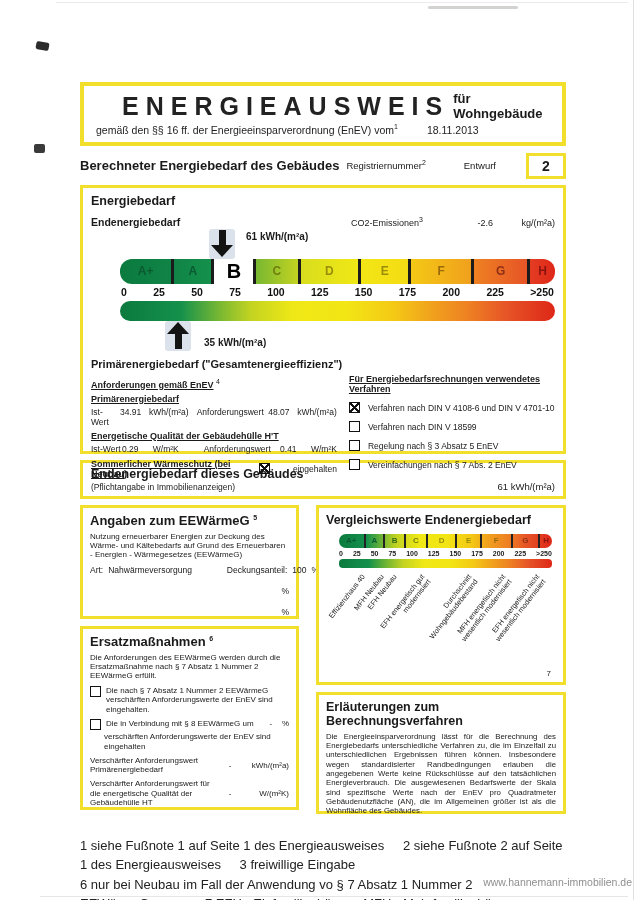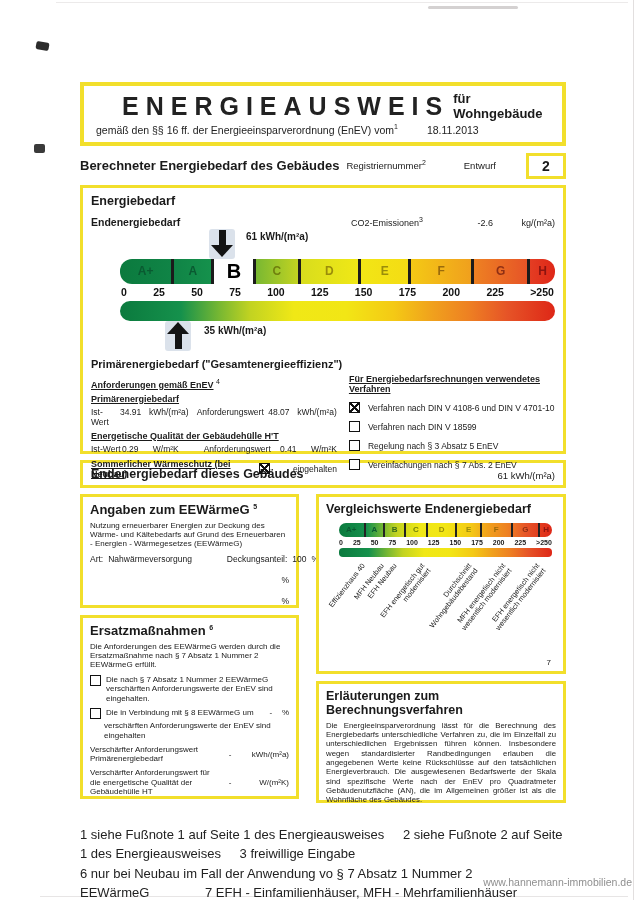--- a/index.html
+++ b/index.html
@@ -209,21 +209,21 @@
         </div>
 
         <div class="band-gradient"></div>
 
         <div class="arrow-zone">
           <div class="halo" style="left:45px;top:0;"></div>
           <div class="arrow" style="left:47px;top:1px;">
             <div class="arr-head-up"></div>
               <div class="arr-shaft"></div>
           </div>
-          <span class="arrow-label" style="left:84px;top:4px;">35 kWh/(m²a)</span>
+          <span class="arrow-label" style="left:84px;top:16px;">35 kWh/(m²a)</span>
         </div>
       </div>
 
       <div class="primaer-title">Primärenergiebedarf ("Gesamtenergieeffizienz")</div>
 
       <div class="cols">
         <div class="col-l">
           <div class="lbl-line"><span class="u-bold">Anforderungen gemäß EnEV</span>&nbsp;<sup>4</sup></div>
           <div class="lbl-line"><span class="u-bold">Primärenergiebedarf</span></div>
           <div class="val-row">
@@ -267,20 +267,21 @@
             <span class="checkbox"></span>
             <span>Vereinfachungen nach § 7 Abs. 2 EnEV</span>
           </div>
         </div>
       </div>
     </div>
 
     <div class="ybox endbox">
       <div class="endbox-l">
         <div class="endbox-title">Endenergiebedarf dieses Gebäudes</div>
+        <div class="endbox-sub">(Pflichtangabe in Immobilienanzeigen)</div>
       </div>
       <div class="endbox-val">61 kWh/(m²a)</div>
     </div>
 
     <div class="grid">
       <div class="grid-l">
 
         <div class="ybox panel eew">
           <div class="panel-title"><span>Angaben zum EEWärmeG</span> <sup>5</sup></div>
           <div class="panel-text">Nutzung erneuerbarer Energien zur Deckung des Wärme- und Kältebedarfs auf Grund des Erneuerbaren - Energien - Wärmegesetzes (EEWärmeG)</div>

